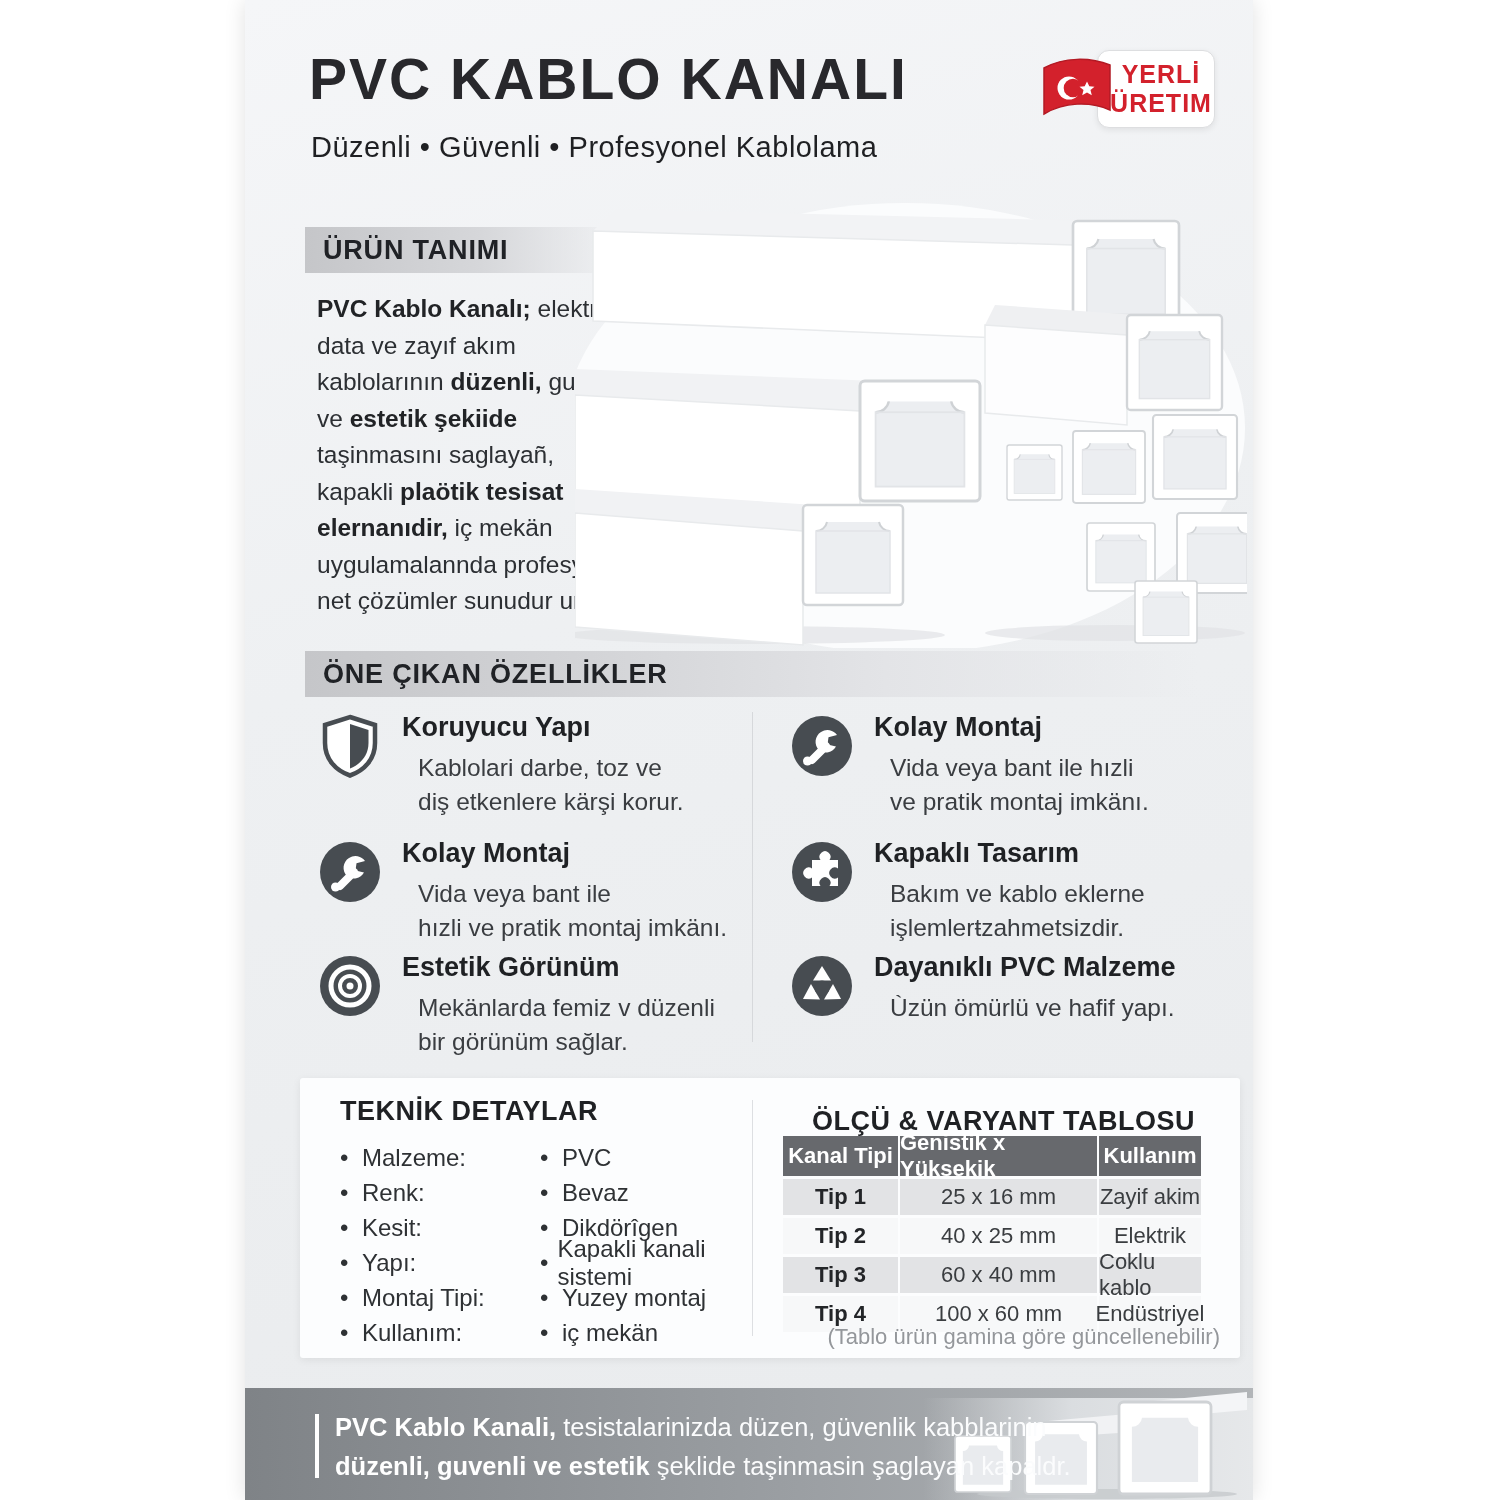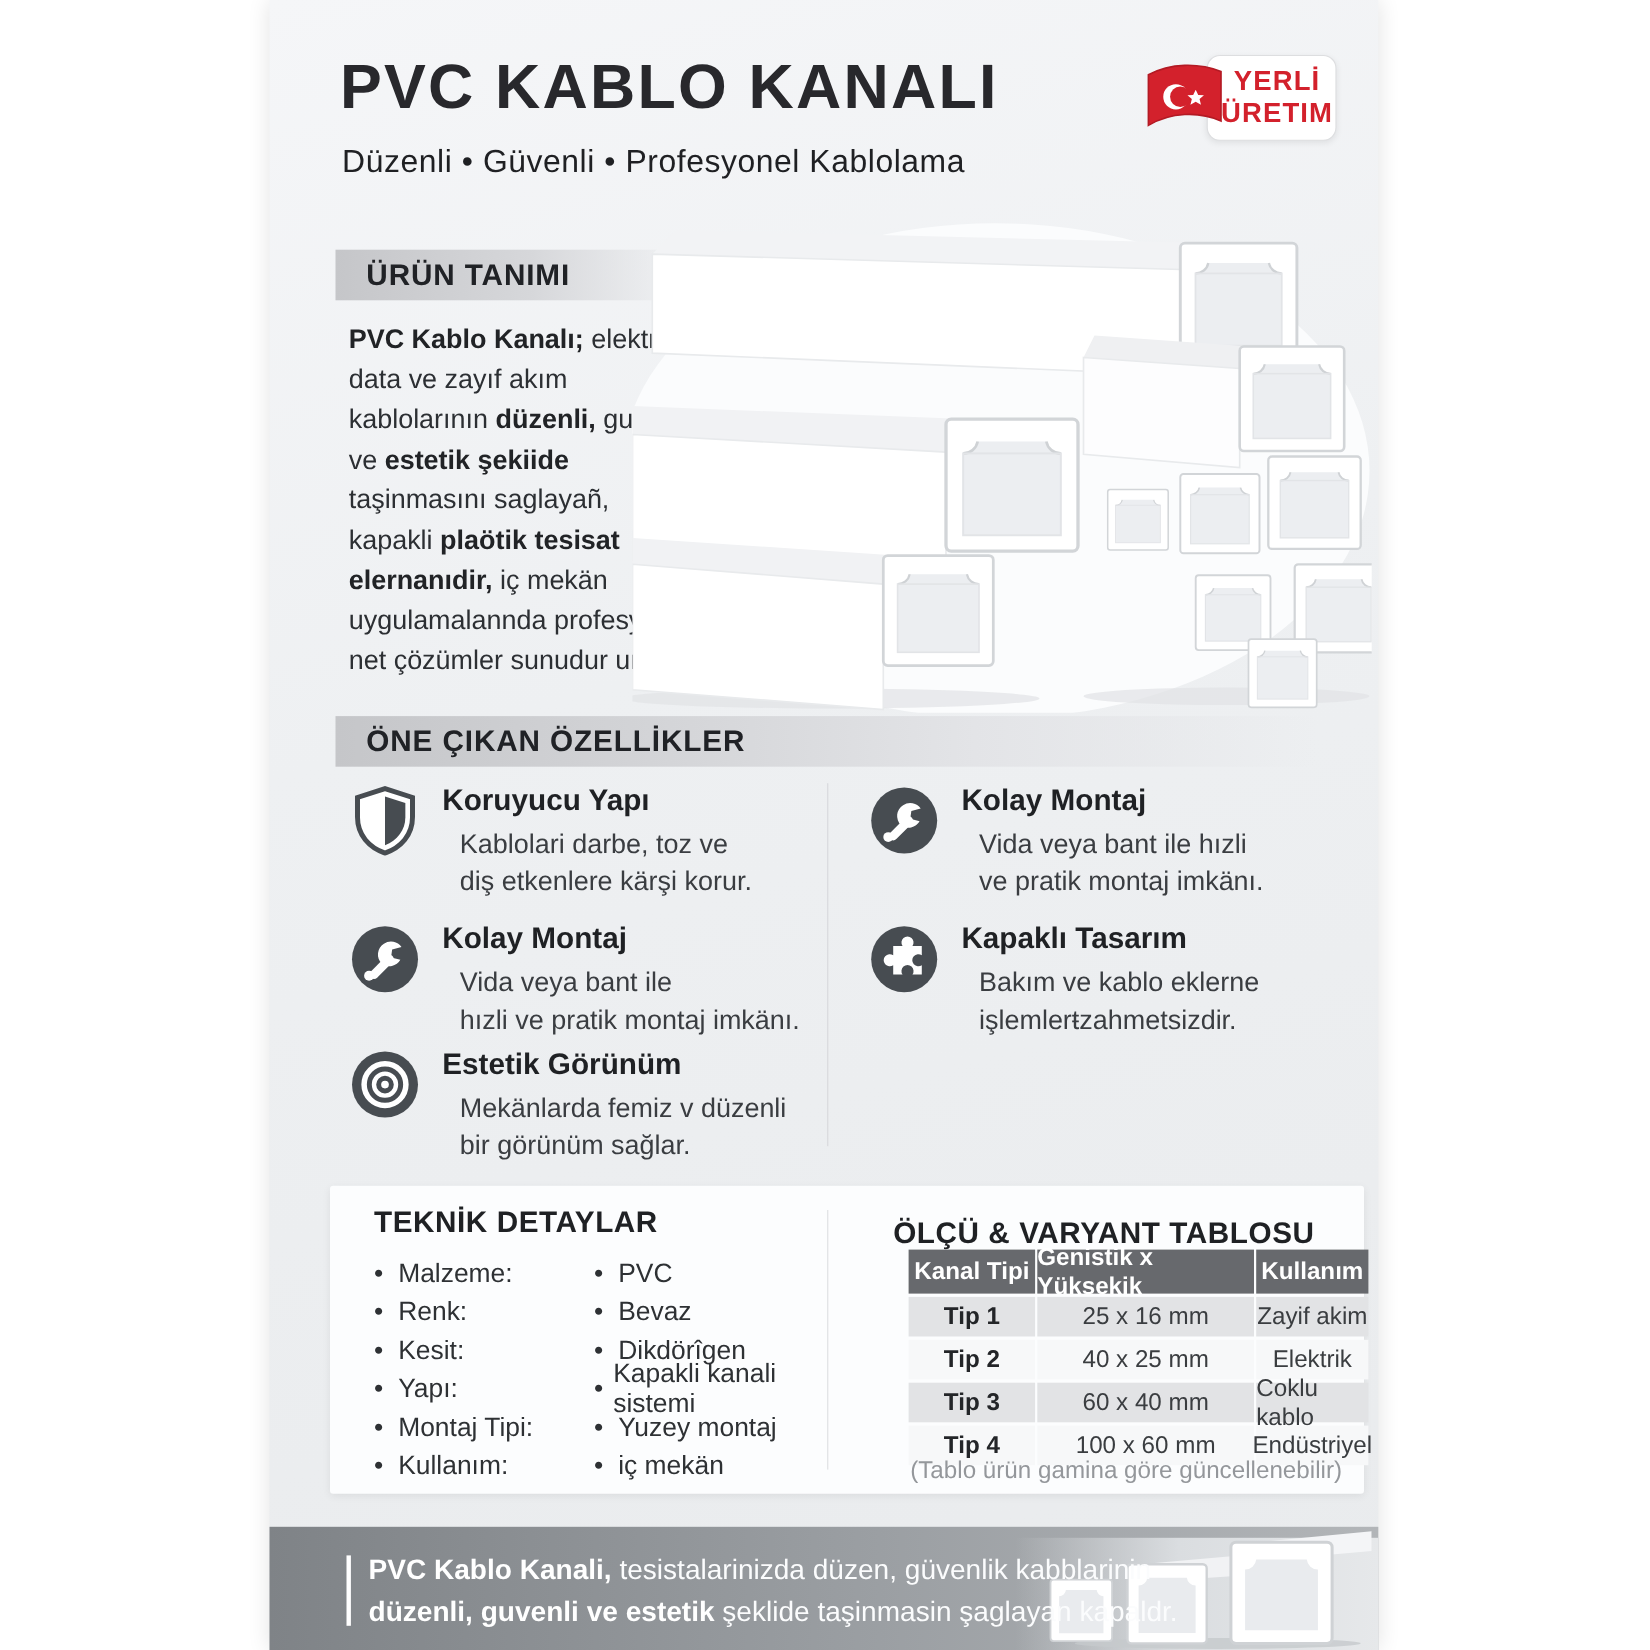--- a/index.html
+++ b/index.html
@@ -15,21 +15,21 @@
            letter-spacing:2px; color:#28282c; }
   .subtitle { position:absolute; left:66px; top:131px; font-size:29px; color:#1f2023; letter-spacing:.5px; }
 
   .badge-flag { position:absolute; left:793px; top:52px; width:78px; height:74px; z-index:2; }
   .badge-box { position:absolute; left:852px; top:50px; width:118px; height:78px; background:#ffffff;
                border:1px solid #dddee0; border-radius:12px; box-shadow:0 2px 6px rgba(0,0,0,.08);
                display:flex; flex-direction:column; align-items:center; justify-content:center; z-index:1; }
   .badge-box span { color:#d3212c; font-weight:bold; font-size:25px; line-height:29px; letter-spacing:1px; padding-left:10px; }
 
   
-  .sec-bar { position:absolute; height:46px; display:flex; align-items:center; padding-left:28px;
+  .sec-bar { position:absolute; height:46px; display:flex; align-items:center; padding-left:18px;
              font-size:27px; font-weight:bold; letter-spacing:.8px; color:#202226; }
   .bar-short { left:60px; top:227px; width:322px;
                background:linear-gradient(90deg,#c5c6c9 0%,#d6d7da 55%,rgba(238,239,241,0) 100%); }
   .bar-long  { left:60px; top:651px; width:893px;
                background:linear-gradient(90deg,#c5c6c9 0%,#d2d3d6 30%,#e3e4e7 65%,rgba(238,239,241,0) 100%); }
 
   
   .para { position:absolute; left:72px; top:291px; width:360px; font-size:24.5px;
           line-height:36.5px; color:#2c2f33; }
   .rb { font-weight:bold; color:#212326; }
@@ -52,21 +52,21 @@
   .tech-h { left:40px; top:18px; }
   .table-h { left:512px; top:18px;margin-top:10px; }
 
   .tech-row { position:absolute; left:40px; width:400px; height:35px; display:flex; font-size:24px; color:#2e3134; }
   .tech-label, .tech-value { display:flex; align-items:center; }
   .tech-label { width:200px; }
   .tech-value { width:200px; }
   .bullet { display:inline-block; width:22px; color:#2e3134; }
 
   .size-table { position:absolute; left:483px; top:58px; display:grid;
-                grid-template-columns:115px 197px 102px; column-gap:2px; row-gap:3px;margin-left:43px; }
+                grid-template-columns:115px 197px 102px; column-gap:2px; row-gap:3px; }
   .th { background:#67696d; color:#fff; font-weight:bold; font-size:22px; height:40px;
         display:flex; align-items:center; justify-content:center; }
   .td { font-size:22px; height:36px; display:flex; align-items:center; justify-content:center; color:#3a3d40; }
   .td.first { font-weight:bold; color:#232528; }
   .row-a { background:#e2e3e5; }
   .row-b { background:#f7f8f9; }
   .table-note { position:absolute; left:460px; top:246px; width:460px; text-align:right;
                 font-size:22px; color:#94979b; }
 
   
@@ -203,20 +203,35 @@
       <circle cx="32" cy="32" r="30" fill="#474c51"></circle>
       <path d="M22 20 h8.5 a5.5 5.5 0 1 1 9 0 h8.5 v8.5 a5.5 5.5 0 1 0 0 9 v8.5 h-8.5 a5.5 5.5 0 1 0 -9 0 h-8.5 v-8.5 a5.5 5.5 0 1 1 0 -9 z" fill="#ffffff"></path>
     </svg>
     <div>
       <div class="feat-title">Kapaklı Tasarım</div>
       <div class="feat-line">Bakım ve kablo eklerne</div>
       <div class="feat-line">işlemlerŧzahmetsizdir.</div>
     </div>
   </div>
 
+  <div class="feat" style="left:545px; top:952px;">
+    <svg class="feat-icon" viewBox="0 0 64 64">
+      <circle cx="32" cy="32" r="30" fill="#474c51"></circle>
+      <g fill="#ffffff">
+        <path d="M32 12 l9 14.5 h-18 z"></path>
+        <path d="M32 12 l9 14.5 h-18 z" transform="rotate(120 32 34)"></path>
+        <path d="M32 12 l9 14.5 h-18 z" transform="rotate(240 32 34)"></path>
+      </g>
+      <circle cx="32" cy="34" r="7.5" fill="#474c51"></circle>
+    </svg>
+    <div>
+      <div class="feat-title">Dayanıklı PVC Malzeme</div>
+      <div class="feat-line">Ùzün ömürlü ve hafif yapı.</div>
+    </div>
+  </div>
 
   <div class="card">
     <div class="card-divider"></div>
 
     <div class="card-h tech-h">TEKNİK DETAYLAR</div>
     <div class="tech-row" style="top:62px;">
       <div class="tech-label">
           <span class="bullet">•</span>
           <span>Malzeme:</span>
         </div>

